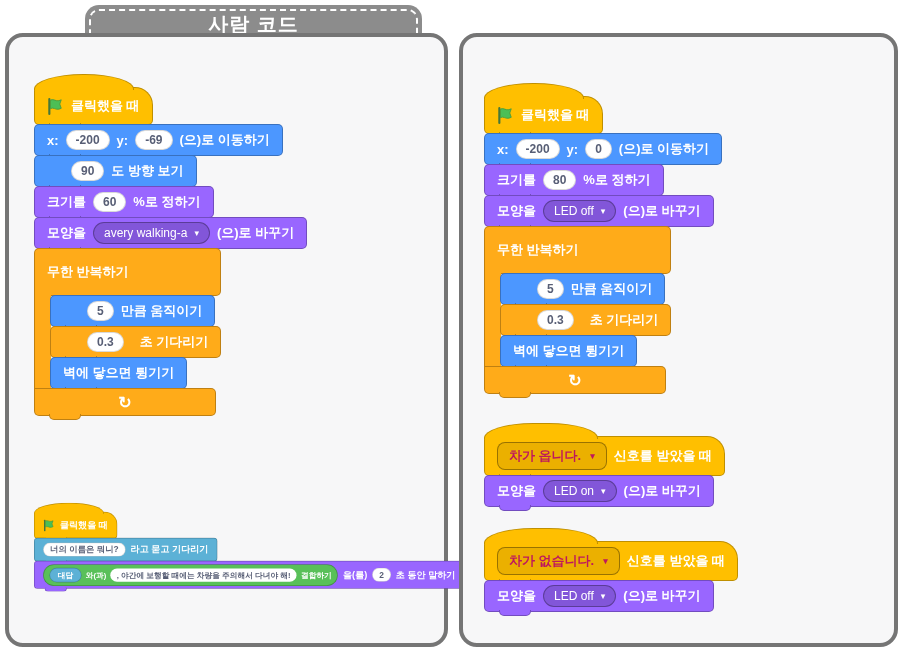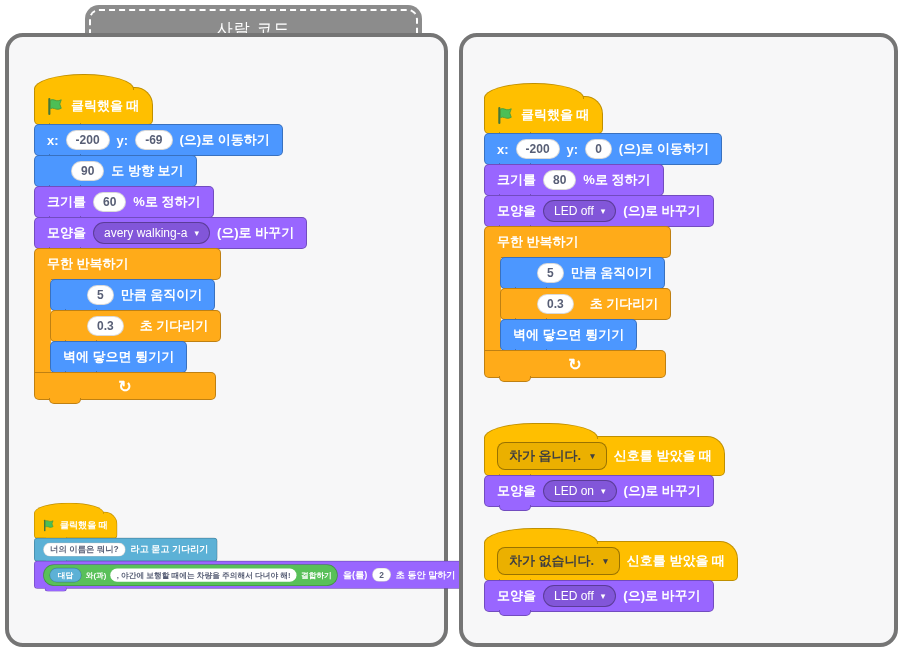--- a/index.html
+++ b/index.html
@@ -12,22 +12,22 @@
   }
   .stage { position: absolute; inset: 0; }
 
   
   .tab {
     position: absolute; top: 5px; height: 43px;
     background: #8c8c8c;
     border-radius: 14px 14px 0 0;
     z-index: 1;
     text-align: center;
-    color: #fff; font-weight: normal; font-size: 16px;
-    padding-top: 14px; letter-spacing: 1px;
+    color: #fff; font-weight: bold; font-size: 20px;
+    padding-top: 6px; letter-spacing: 1px;
   }
   .tab::before {
     content: ""; position: absolute; inset: 4px;
     border: 2px dashed #ffffff; border-bottom: none;
     border-radius: 10px 10px 0 0;
   }
   .tab-left  { left: 85px;  width: 337px; }
   .tab-right { left: 477px; width: 388px; }
 
   
@@ -97,29 +97,29 @@
     border: 1px solid rgba(0,0,0,0.30);
     border-radius: 999px; padding: 3px 10px;
     color: #fff; font-size: 12px; font-weight: normal;
   }
   
   .ddrect {
     display: flex; align-items: center; gap: 9px;
     background: rgba(0,0,0,0.08);
     border: 1px solid rgba(0,0,0,0.35);
     border-radius: 8px; padding: 4px 11px;
-    color: #404040; font-size: 13px; font-weight: bold;
+    color: #be185d; font-size: 13px; font-weight: bold;
   }
   .arrow { font-size: 9px; line-height: 1; }
 
   
   .cblock { position: relative; width: max-content; margin-top: -1px; }
   .cheader {
     position: relative; display: flex; align-items: center;
-    min-width: 178px; height: 32px; padding: 0 12px;
+    min-width: 178px; height: 48px; padding: 0 12px;
     background: var(--control, #FFAB19);
     border: 1px solid rgba(0,0,0,0.25);
     border-radius: 5px 5px 5px 0;
     color: #fff; font-weight: bold; font-size: 13px;
   }
   .cbody { position: relative; padding-left: 16px; min-height: 10px; }
   .cbody::before {
     content: ""; position: absolute; left: 0; top: -1px; bottom: -1px; width: 16px;
     background: var(--control, #FFAB19);
     border-left: 1px solid rgba(0,0,0,0.25);

